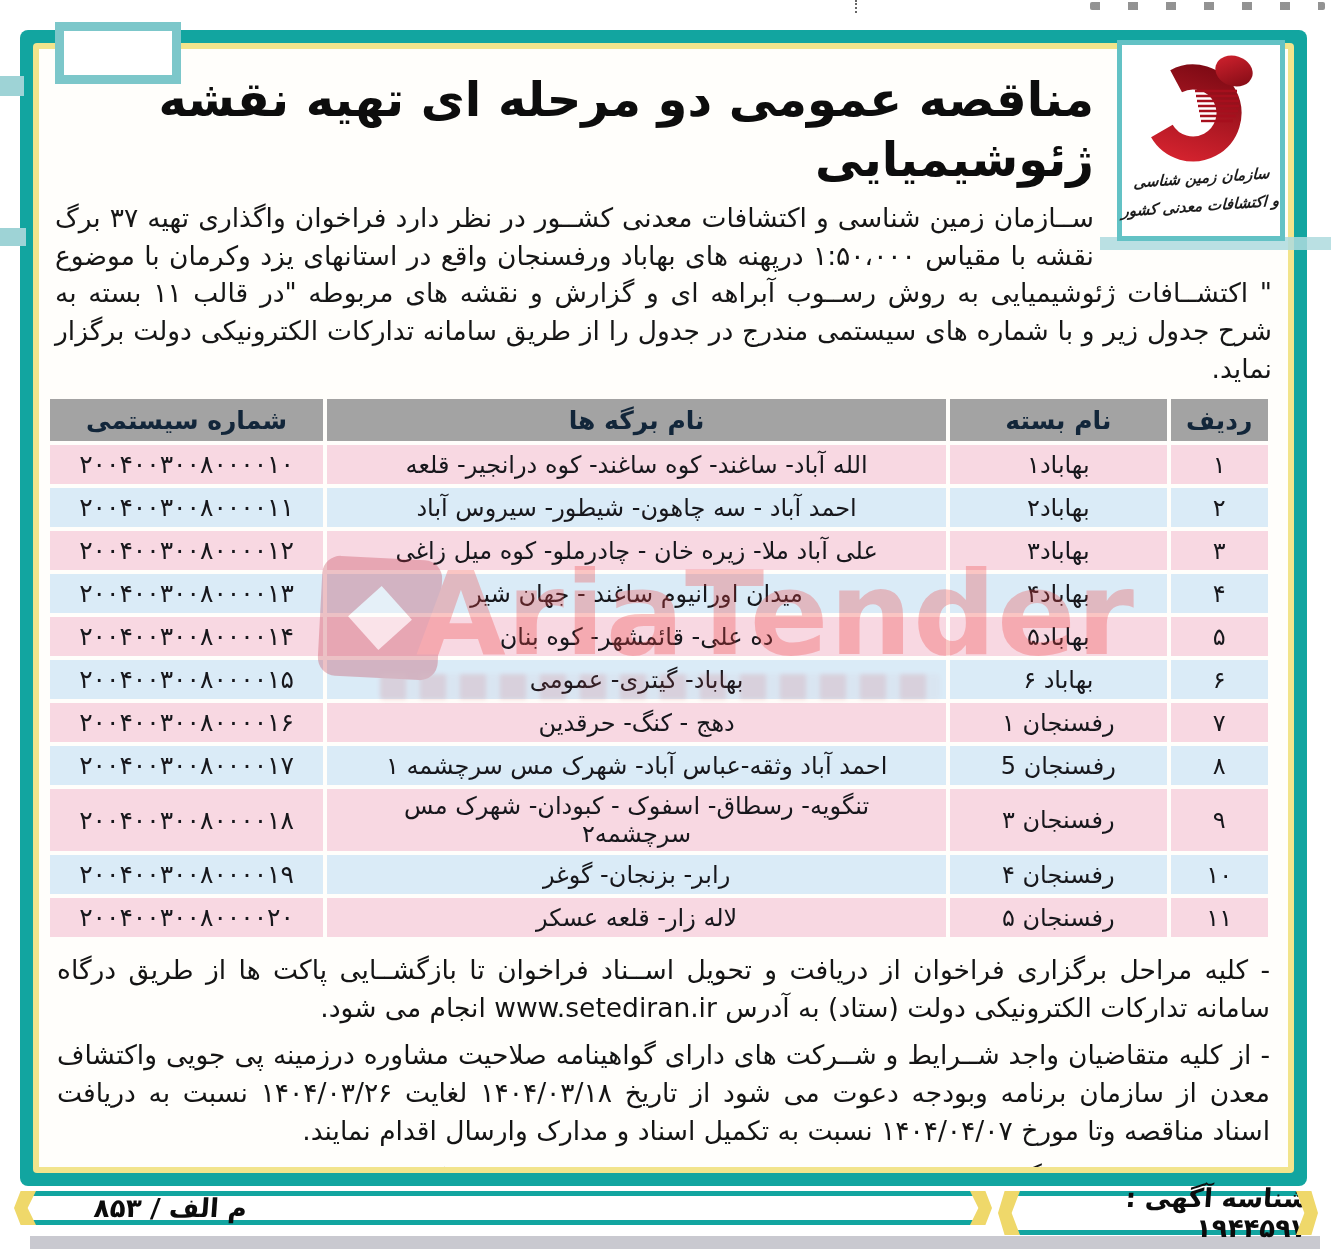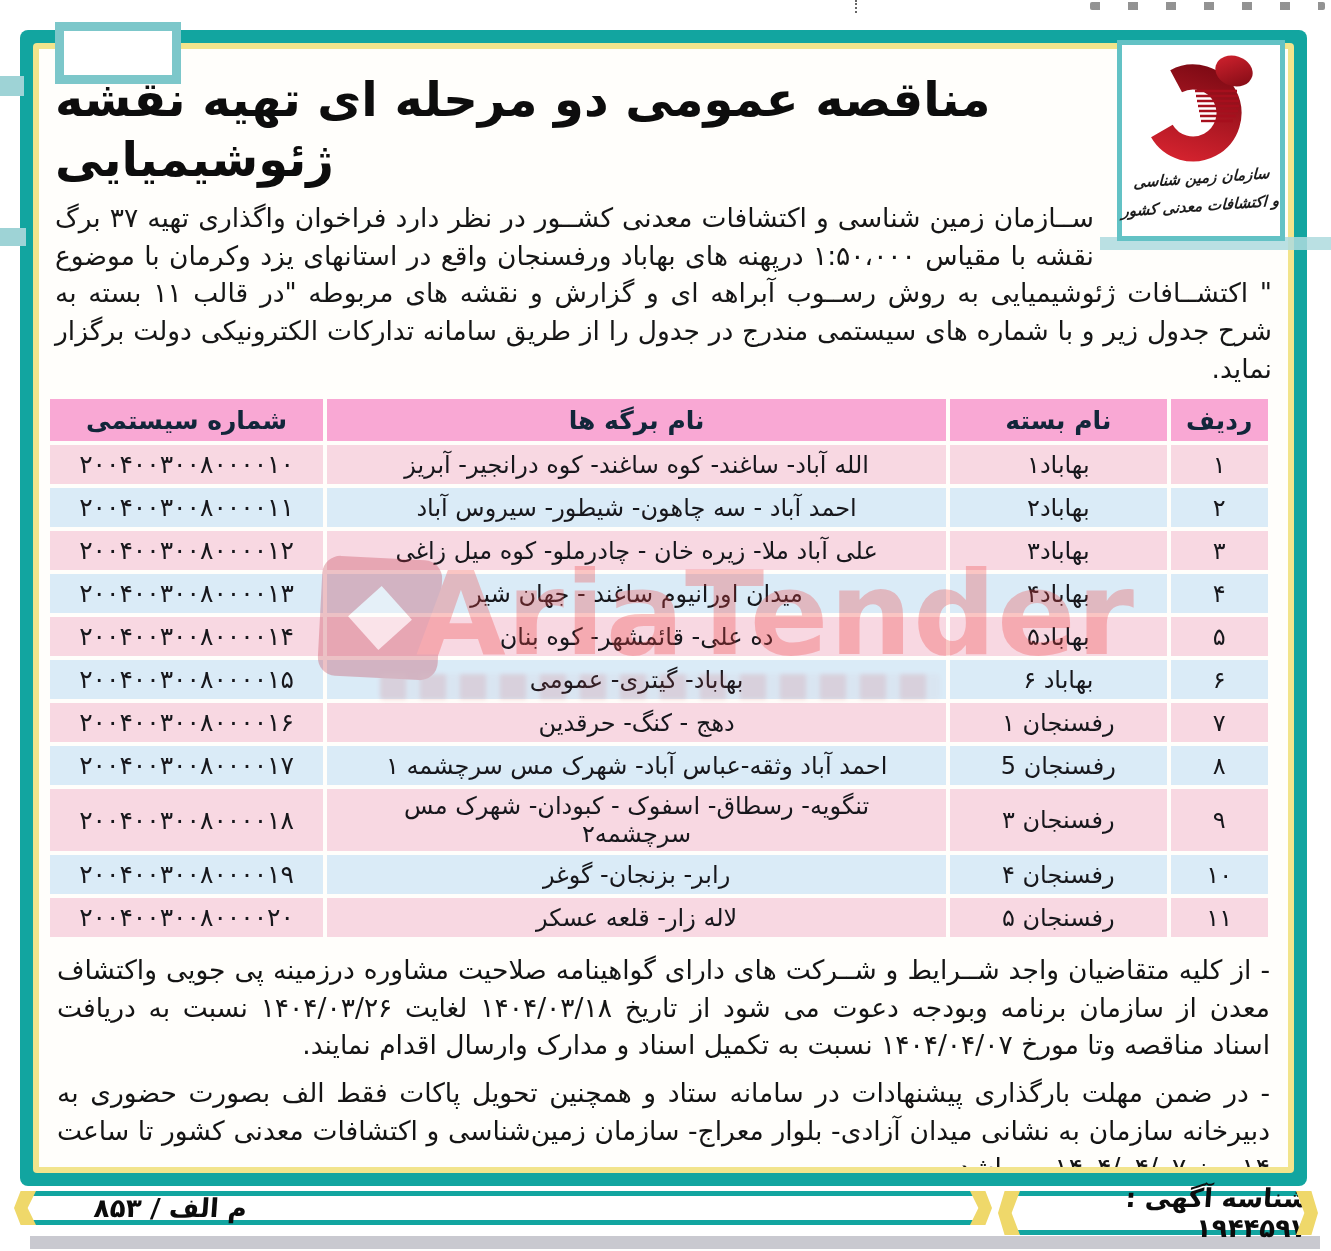--- a/index.html
+++ b/index.html
@@ -34,28 +34,28 @@
   .logo-band{position:absolute;top:237px;left:1100px;width:231px;height:13px;
     background:#aedade;opacity:.85;z-index:6;}
   .logo-art{margin-top:6px;}
   .logo-text{text-align:center;font-size:15px;line-height:1.85;color:#1c1c1c;
     font-style:italic;transform:rotate(-4deg) skewX(-6deg);font-weight:bold;}
 
   .logo-shim{float:left;width:178px;height:200px;} 
   
   .logo-shim{float:right;}
 
-  .title{margin:20px 0 4px;text-align:left;font-size:48px;font-weight:800;
+  .title{margin:20px 0 4px;text-align:right;font-size:48px;font-weight:800;
     color:#0d0d0d;letter-spacing:-1px;line-height:1.25;}
 
   .intro{font-size:26.5px;line-height:1.42;text-align:justify;margin:10px 0 8px;color:#161616;}
 
   
   table.packages{border-collapse:separate;border-spacing:4px 4px;width:1226px;margin:6px auto 0;}
-  .packages th{background:#f9a8d4;font-size:25px;font-weight:bold;height:38px;padding:2px 15px;color:#12263a;}
+  .packages th{background:#a3a3a3;font-size:25px;font-weight:bold;height:38px;padding:2px 15px;color:#12263a;}
   .packages td{font-size:24px;text-align:center;padding:3px 8px;height:33px;color:#17171c;}
   .packages tbody tr:nth-child(odd) td{background:#f8d8e2;}
   .packages tbody tr:nth-child(even) td{background:#daebf7;}
   .packages td.c-sheets{white-space:pre-line;}
   .packages td.c-sysnum{font-size:25px;letter-spacing:1px;}
 
   
   .note{font-size:26.5px;line-height:1.42;text-align:justify;margin:10px 2px 0;color:#141414;}
 
   
@@ -111,21 +111,21 @@
               <th>ردیف</th>
               <th>نام بسته</th>
               <th>نام برگه ها</th>
               <th>شماره سیستمی</th>
             </tr>
         </thead>
         <tbody>
             <tr>
               <td class="c-radif">۱</td>
               <td class="c-package">بهاباد۱</td>
-              <td class="c-sheets">الله آباد- ساغند- کوه ساغند- کوه درانجیر- آبریز</td>
+              <td class="c-sheets">الله آباد- ساغند- کوه ساغند- کوه درانجیر- قلعه</td>
               <td class="c-sysnum">۲۰۰۴۰۰۳۰۰۸۰۰۰۰۱۰</td>
             </tr>
             <tr>
               <td class="c-radif">۲</td>
               <td class="c-package">بهاباد۲</td>
               <td class="c-sheets">احمد آباد - سه چاهون- شیطور- سیروس آباد</td>
               <td class="c-sysnum">۲۰۰۴۰۰۳۰۰۸۰۰۰۰۱۱</td>
             </tr>
             <tr>
               <td class="c-radif">۳</td>
@@ -178,20 +178,21 @@
             </tr>
             <tr>
               <td class="c-radif">۱۱</td>
               <td class="c-package">رفسنجان ۵</td>
               <td class="c-sheets">لاله زار- قلعه عسکر</td>
               <td class="c-sysnum">۲۰۰۴۰۰۳۰۰۸۰۰۰۰۲۰</td>
             </tr>
           </tbody>
       </table>
 
+      <p class="note">- کلیه مراحل برگزاری فراخوان از دریافت و تحویل اســناد فراخوان تا بازگشــایی پاکت ها از طریق درگاه سامانه تدارکات الکترونیکی دولت (ستاد) به آدرس www.setediran.ir انجام می شود.</p>
       <p class="note">- از کلیه متقاضیان واجد شــرایط و شــرکت های دارای گواهینامه صلاحیت مشاوره درزمینه پی جویی واکتشاف معدن از سازمان برنامه وبودجه دعوت می شود از تاریخ ۱۴۰۴/۰۳/۱۸ لغایت ۱۴۰۴/۰۳/۲۶ نسبت به دریافت اسناد مناقصه وتا مورخ ۱۴۰۴/۰۴/۰۷ نسبت به تکمیل اسناد و مدارک وارسال اقدام نمایند.</p>
       <p class="note">- در ضمن مهلت بارگذاری پیشنهادات در سامانه ستاد و همچنین تحویل پاکات فقط الف بصورت حضوری به دبیرخانه سازمان به نشانی میدان آزادی- بلوار معراج- سازمان زمین‌شناسی و اکتشافات معدنی کشور تا ساعت ۱۴ روز ۱۴۰۴/۰۴/۰۷ می‌باشد.</p>
 
     </div>
   </div>
 </div>
 
 <div class="corner-rect"></div>
 <div class="edge-block-a"></div>
 <div class="edge-block-b"></div>

